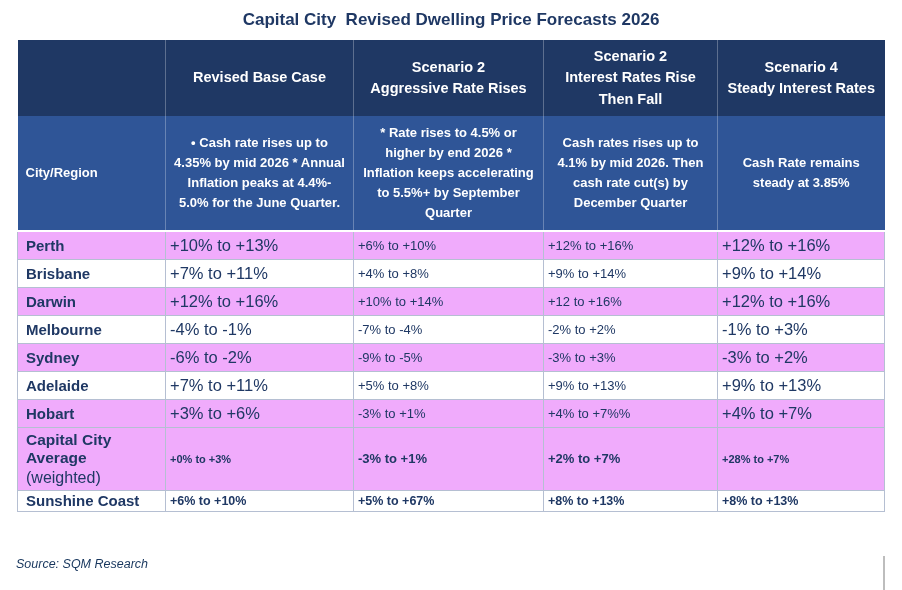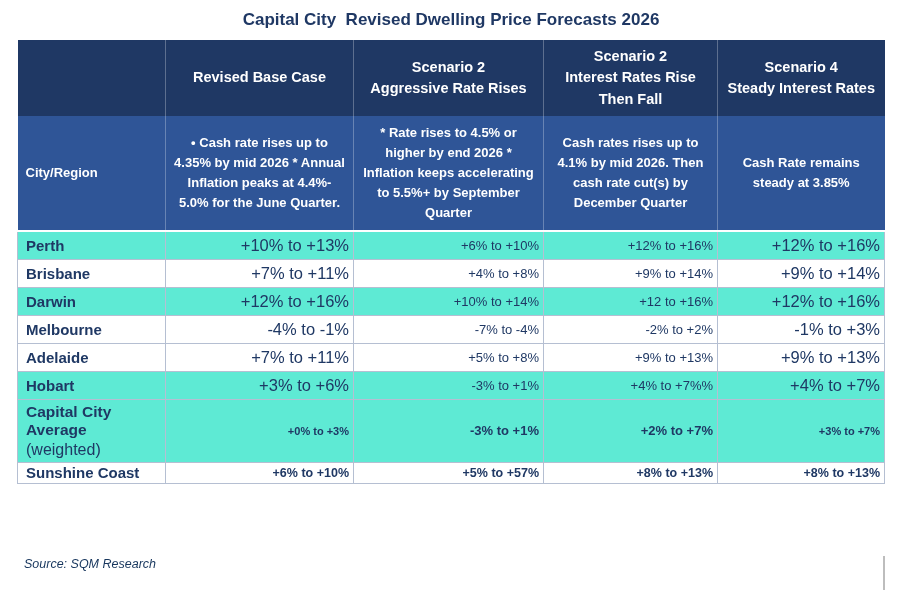--- a/index.html
+++ b/index.html
@@ -28,40 +28,40 @@
     font-weight:700;padding:2px 6px;border:none;
   }
   tr.hdr-top th{background:#1F3864;height:72px;font-size:14.5px;line-height:1.45;}
   tr.hdr-sub th{background:#2F5597;height:110px;font-size:13px;line-height:1.55;font-weight:700;border-bottom:2px solid #ffffff;}
   thead th + th{border-left:1px solid rgba(255,255,255,0.28);}
   th.corner-label{text-align:left;font-weight:400;font-size:15px;padding-left:8px;}
   .hline{display:block;}
   
   tbody td{
     border:1px solid #b5bfd2;
-    text-align:right;vertical-align:middle;
+    text-align:left;vertical-align:middle;
     color:#1F3864;padding:0 4px;
     background:#ffffff;
   }
-  tr.shade td{background:#5eead4;}
+  tr.shade td{background:#f0abfc;}
   td.city{text-align:left;padding-left:8px;font-weight:700;font-size:15px;}
   tr.r-cap{height:28px;}
   tr.r-cap td.v-lg{font-size:16.5px;font-weight:400;}
   tr.r-cap td.v-sm{font-size:13px;font-weight:400;}
   tr.r-avg{height:44px;margin-left:48px;}
   tr.r-avg td.city{font-size:15.5px;line-height:1.2;padding-top:3px;padding-bottom:3px;}
   tr.r-avg .city-sub{font-size:16px;font-weight:400;display:block;}
   tr.r-avg td.v-lg{font-size:11px;font-weight:700;}
   tr.r-avg td.v-sm{font-size:13px;font-weight:700;}
   tr.r-small{height:21px;}
   tr.r-small td.city{font-size:15px;}
   tr.r-small td.v{font-size:12.5px;font-weight:700;}
   
   .source-note{
-    position:absolute;left:24px;top:557px;
+    position:absolute;left:16px;top:557px;
     font-size:12.5px;font-style:italic;color:#17365D;
   }
   .edge-line{
     position:absolute;left:883px;top:556px;width:2px;height:34px;
     background:#bdbdbd;
   }
 </style>
 </head>
 <body>
 
@@ -127,45 +127,52 @@
         <td class="v v-sm">+12 to +16%</td>
         <td class="v v-lg">+12% to +16%</td>
       </tr>
       <tr class="r-cap">
         <td class="city">Melbourne</td>
         <td class="v v-lg">-4% to -1%</td>
         <td class="v v-sm">-7% to -4%</td>
         <td class="v v-sm">-2% to +2%</td>
         <td class="v v-lg">-1% to +3%</td>
       </tr>
+      <tr class="r-cap shade">
+        <td class="city">Sydney</td>
+        <td class="v v-lg">-6% to -2%</td>
+        <td class="v v-sm">-9% to -5%</td>
+        <td class="v v-sm">-3% to +3%</td>
+        <td class="v v-lg">-3% to +2%</td>
+      </tr>
       <tr class="r-cap">
         <td class="city">Adelaide</td>
         <td class="v v-lg">+7% to +11%</td>
         <td class="v v-sm">+5% to +8%</td>
         <td class="v v-sm">+9% to +13%</td>
         <td class="v v-lg">+9% to +13%</td>
       </tr>
       <tr class="r-cap shade">
         <td class="city">Hobart</td>
         <td class="v v-lg">+3% to +6%</td>
         <td class="v v-sm">-3% to +1%</td>
         <td class="v v-sm">+4% to +7%%</td>
         <td class="v v-lg">+4% to +7%</td>
       </tr>
       <tr class="r-avg shade">
         <td class="city"><span>Capital City Average</span><span class="city-sub">(weighted)</span></td>
         <td class="v v-lg">+0% to +3%</td>
         <td class="v v-sm">-3% to +1%</td>
         <td class="v v-sm">+2% to +7%</td>
-        <td class="v v-lg">+3% to +7%</td>
+        <td class="v v-lg">+28% to +7%</td>
       </tr>
       <tr class="r-small">
         <td class="city">Sunshine Coast</td>
         <td class="v">+6% to +10%</td>
-        <td class="v">+5% to +57%</td>
+        <td class="v">+5% to +67%</td>
         <td class="v">+8% to +13%</td>
         <td class="v">+8% to +13%</td>
       </tr>
     </tbody>
   </table>
 
   <div class="source-note">Source: SQM Research</div>
   <div class="edge-line"></div>
 
 </div>

